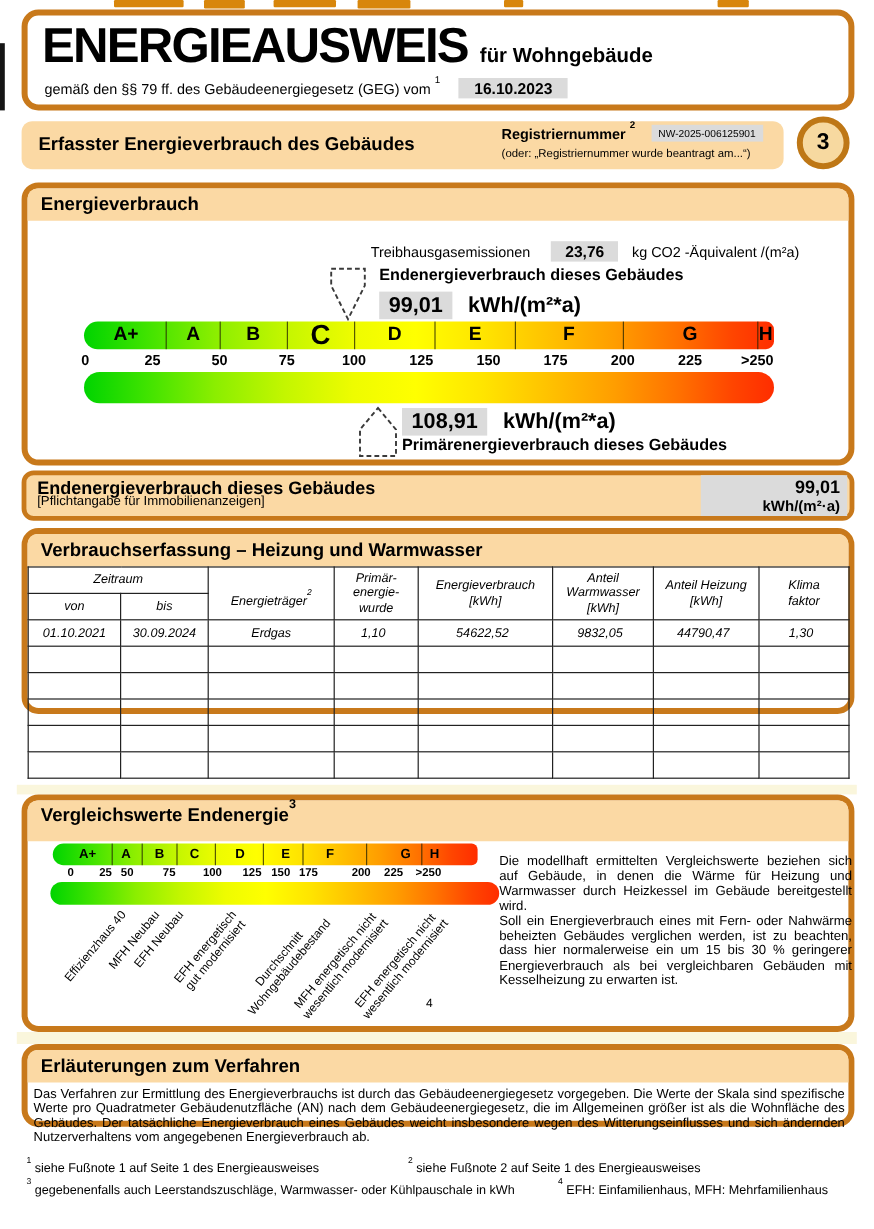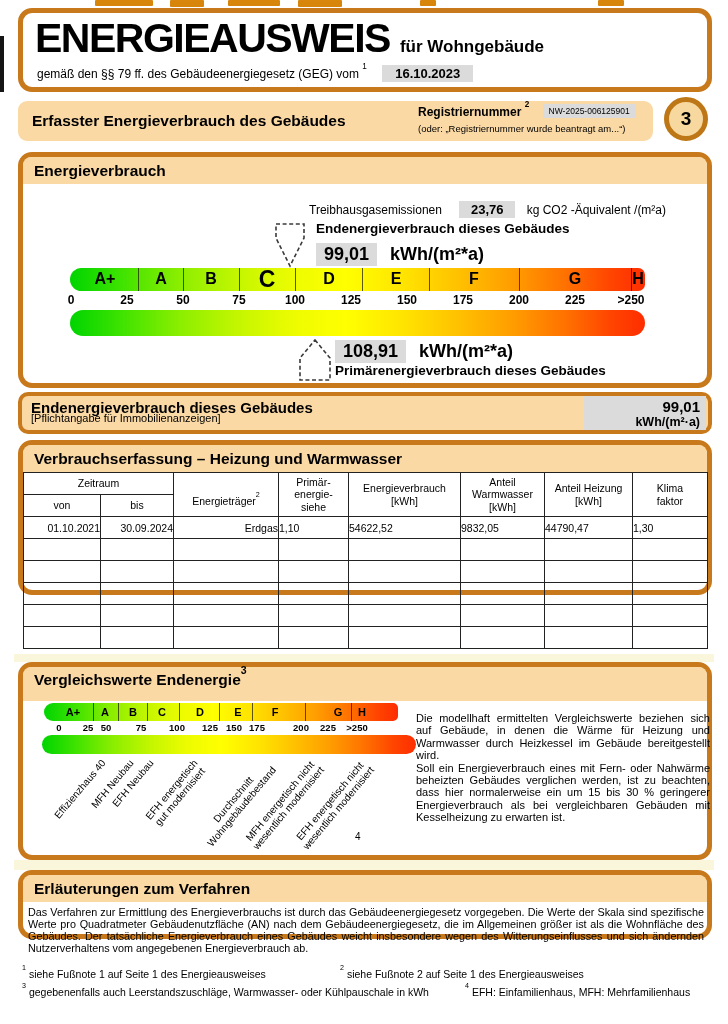--- a/index.html
+++ b/index.html
@@ -63,26 +63,26 @@
   .endbanner { position:absolute; left:18px; top:392px; width:694px; height:42px;
     background:#FBD9A4; border:4px solid #C8791B; border-radius:10px; }
   .endbanner .t { position:absolute; left:9px; top:3px; font-weight:bold; font-size:15px; }
   .endbanner .s { position:absolute; left:9px; top:16px; font-size:11px; }
   .endbanner .box { position:absolute; right:2px; top:0; bottom:0; width:122px; background:#DBDBDB;
     text-align:right; padding:2px 6px 0 0; }
   .endbanner .box .v { font-weight:bold; font-size:15px; display:block; }
   .endbanner .box .u { font-weight:bold; font-size:12.5px; display:block; }
 
   
-  table.ver { position:absolute; left:0; top:27px; width:684px; border-collapse:collapse; table-layout:fixed; }
+  table.ver { position:absolute; left:0; top:27px; width:684px; border-collapse:collapse; table-layout:fixed;font-style:italic; }
   table.ver th, table.ver td { border:1px solid #222; font-weight:normal; height:22px; }
   table.ver th { font-size:10.5px; text-align:center; vertical-align:middle; white-space:pre-line; line-height:1.15; }
   table.ver td { font-size:10.5px; }
-  td.ctr { text-align:right; }
-  td.num { text-align:left; padding-right:5px; }
+  td.ctr { text-align:center; }
+  td.num { text-align:center; padding-right:5px; }
 
   
   .cmp-text { position:absolute; left:393px; top:45px; width:294px; font-size:11px;
     line-height:12.4px; text-align:justify; }
   .cmp-text p { margin:0; }
   .rlabel { position:absolute; font-size:10px; line-height:10.5px; text-align:center;
     white-space:pre-line; transform:translateX(-100%) rotate(-50deg); transform-origin:100% 0; }
   .fn4 { position:absolute; font-size:10px; }
 
   
@@ -227,21 +227,21 @@
           <col style="width:75px">
       </colgroup>
       <tbody>
           <tr>
         <th colspan="2">Zeitraum</th>
         <th rowspan="2">
           <span>Energieträger</span><sup>2</sup>
         </th>
         <th rowspan="2">Primär-
 energie-
-siehe</th>
+wurde</th>
         <th rowspan="2">Energieverbrauch
 [kWh]</th>
         <th rowspan="2">Anteil
 Warmwasser
 [kWh]</th>
         <th rowspan="2">Anteil Heizung
 [kWh]</th>
         <th rowspan="2">Klima
 faktor</th>
       </tr>

